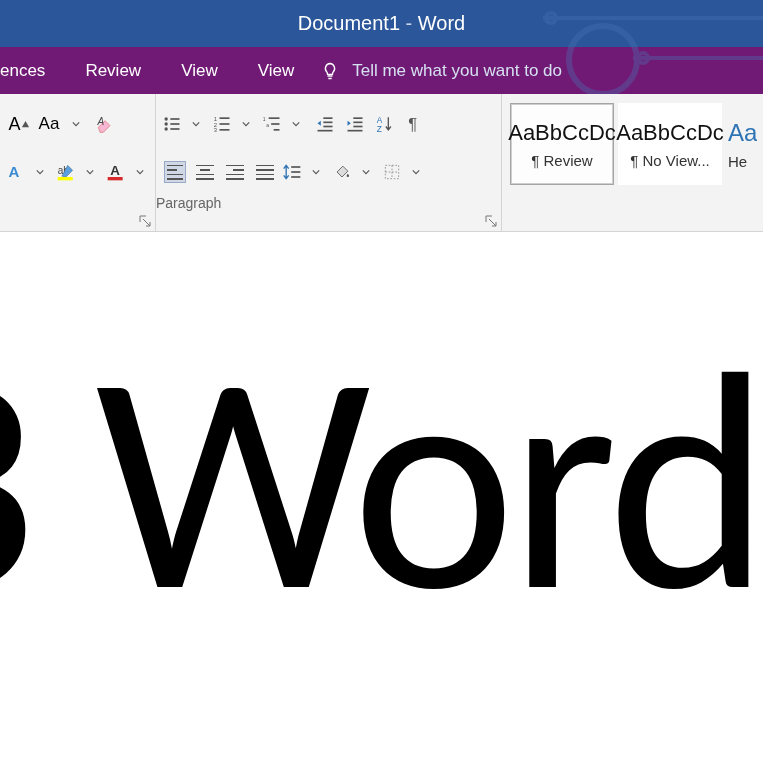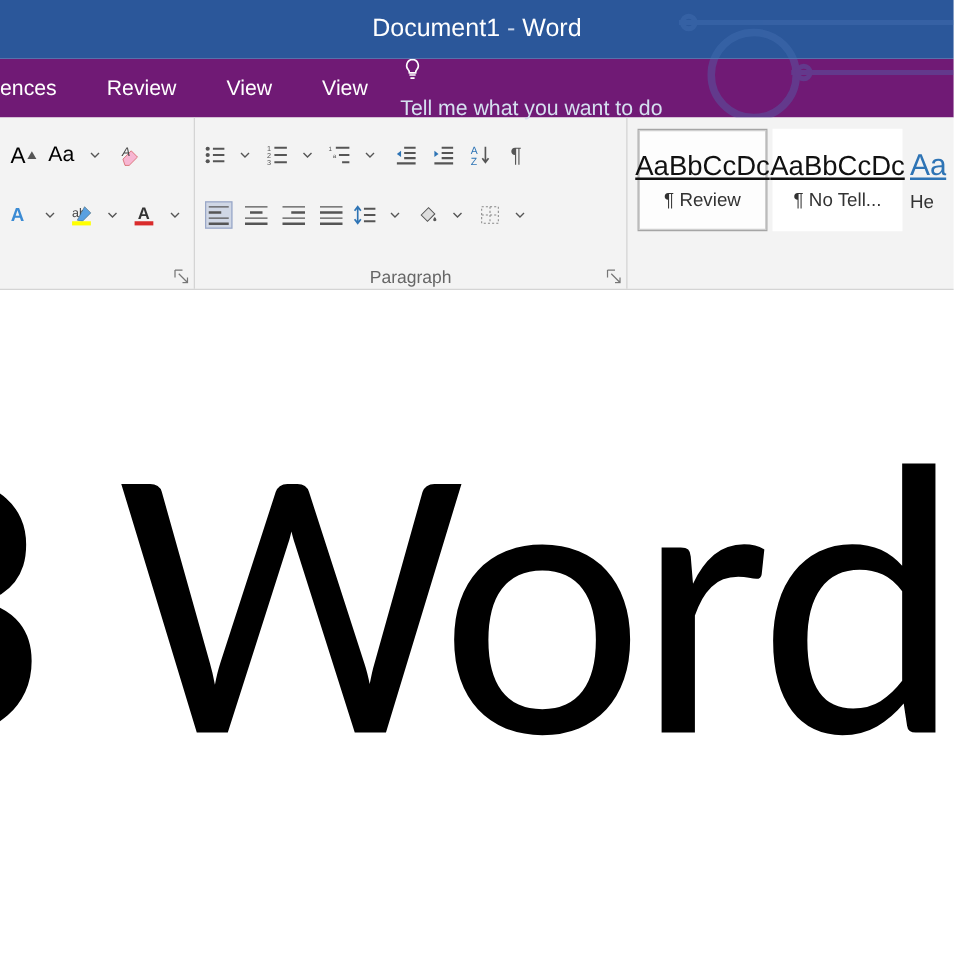--- a/index.html
+++ b/index.html
@@ -30,47 +30,45 @@
 .tab {
   padding: 0 20px;
   height: 100%;
   display: flex;
   align-items: center;
   cursor: pointer;
 }
 .tab.partial { padding-left: 0; padding-right: 20px; }
 .tellme {
   display: flex;
-  align-items: flex-start;
+  align-items: flex-end;
   gap: 12px;
   margin-left: 6px;
   color: #d6e0f0;
-  flex-direction: column;
 }
 .bulb { width: 20px; height: 20px; }
 
 .ribbon {
   background: #f3f3f3;
   height: 138px;
   display: flex;
   border-bottom: 1px solid #d4d4d4;
 }
 .group {
   border-right: 1px solid #d4d4d4;
   position: relative;
   padding: 6px 6px 22px 6px;
   display: flex;
   flex-direction: column;
 }
 .group-label {
   position: absolute;
-  bottom: 2px;
+  bottom: 20px;
   left: 0;
   right: 0;
-  text-align: center;
   font-size: 14px;
   color: #666;
 }
 .launcher {
   position: absolute;
   bottom: 4px;
   right: 4px;
   width: 12px;
   height: 12px;
 }
@@ -117,21 +115,20 @@
   border: 1px solid #a5a5a5;
   background: #fdfdfd;
   box-shadow: inset 0 0 0 1px #cfcfcf;
 }
 .style-preview {
   font-size: 22px;
   color: #111;
   margin-bottom: 6px;
   white-space: nowrap;
   overflow: hidden;
-  text-decoration: underline;
 }
 .style-preview.blue { color: #2e74b5; }
 .style-name {
   font-size: 15px;
   color: #333;
   white-space: nowrap;
   overflow: hidden;
   max-width: 96px;
   text-overflow: ellipsis;
 }
@@ -434,21 +431,21 @@
   </div>
 
   <div class="group styles-group" style="flex:1;border-right:none">
     <div class="style-gallery">
       <div class="style-item selected">
         <div class="style-preview">AaBbCcDc</div>
         <div class="style-name">¶ Review</div>
       </div>
       <div class="style-item">
         <div class="style-preview">AaBbCcDc</div>
-        <div class="style-name">¶ No Tell...</div>
+        <div class="style-name">¶ No View...</div>
       </div>
       <div class="style-item" style="width:30px;align-items:flex-start;padding-left:2px;border:none;background:transparent">
         <div class="style-preview blue" style="font-size:24px">Aa</div>
         <div class="style-name">He</div>
       </div>
     </div>
   </div>
 </div>
 
 <div class="document">

